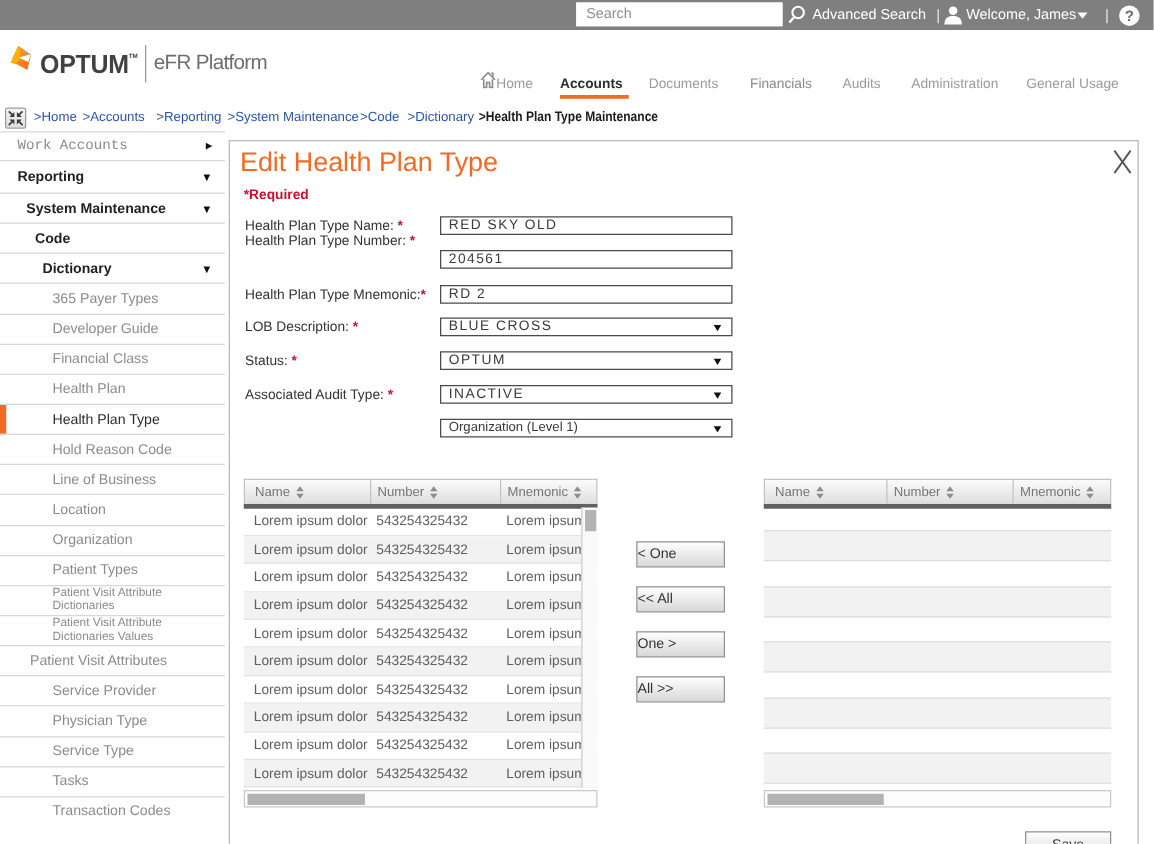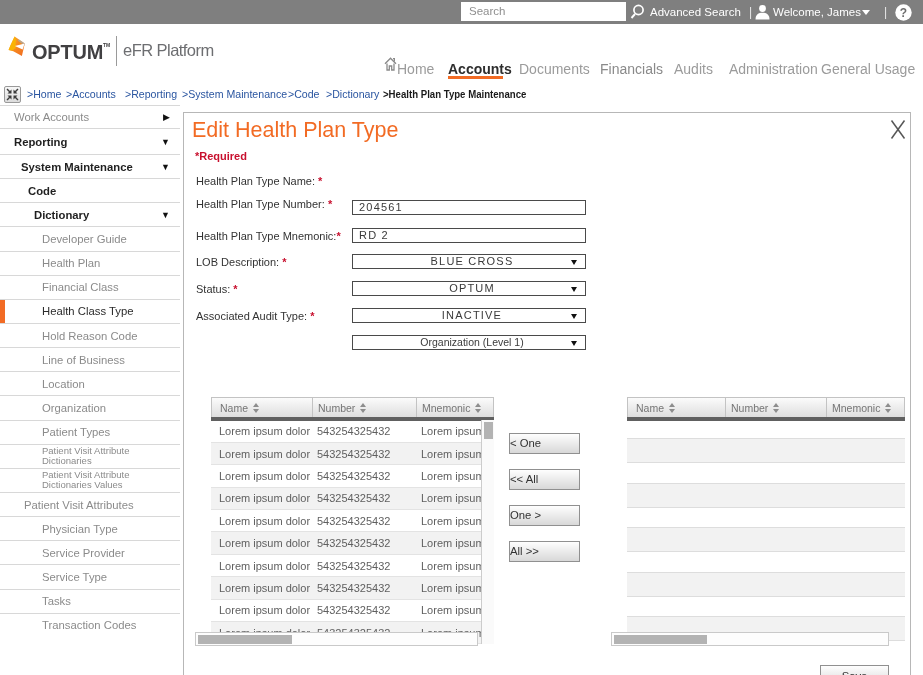--- a/index.html
+++ b/index.html
@@ -15,54 +15,54 @@
 #welcome { position:absolute; left:773px; top:6px; font-size:11.5px; color:#fff; }
 #wcaret { position:absolute; left:862px; top:10px; width:0; height:0; border-left:4.5px solid transparent; border-right:4.5px solid transparent; border-top:5px solid #fff; }
 
 
 #optum-word { position:absolute; left:32px; top:39.5px; font-size:21px; font-weight:bold; color:#414042; letter-spacing:-0.2px; transform:scaleX(0.95); transform-origin:left center; }
 #tm { position:absolute; left:103px; top:42px; font-size:5px; color:#414042; font-weight:bold;}
 #logo-div { position:absolute; left:116px; top:36px; width:1px; height:30px; background:#9a9a9a; }
 #efr { position:absolute; left:123px; top:41px; font-size:16.5px; color:#6d6e71; letter-spacing:-0.55px; }
 
 
-.nav { position:absolute; top:61px; font-size:14px; color:#9b9b9b; }
+.nav { position:absolute; top:61px; font-size:11px; color:#9b9b9b; }
 .nav.active { color:#2e2e2e; font-weight:bold; }
 #navline { position:absolute; left:448px; top:76px; width:55px; height:3px; background:#f26b24; }
 
 
 .bc { position:absolute; top:88px; font-size:10.6px; color:#2a55a0; }
 .bc.last { color:#1a1a1a; font-weight:bold; font-size:11px; transform:scaleX(0.875); transform-origin:left center; }
 #bcicon { position:absolute; left:4px; top:86px; width:17px; height:17px; border:1px solid #9a9a9a; background:linear-gradient(#f7f7f7,#dcdcdc); border-radius:2px; }
 
 
 #sidebar { position:absolute; left:0; top:105px; width:180px; }
 .sbi { position:relative; border-top:1px solid #d8d8d8; height:24.15px; font-size:11.3px; color:#8b8b8b; display:flex; align-items:center; }
-.sbi.h1 { height:23px; }
+.sbi.h1 { height:23px;font-family:Liberation Mono, monospace; }
 .sbi.h2 { height:26px; }
 .sbi.dark { color:#1f1f1f; font-weight:bold; }
 .sbi .arr { position:absolute; right:10px; font-size:9px; color:#111; }
 .sbi.small { font-size:9.5px; line-height:10.5px; color:#8b8b8b; }
 .sbi.active { color:#2b2b2b; }
 .sbi.active::before { content:""; position:absolute; left:0; top:0; bottom:0; width:5px; background:#f26b24; }
 
 
 #panel { position:absolute; left:183px; top:112px; width:728px; height:600px; background:#fff; border:1px solid #b7b7b7; }
 #panel h1 { position:absolute; left:8px; top:5px; font-size:21.5px; font-weight:normal; color:#f26b24; }
 #required { position:absolute; left:11px; top:37px; font-size:11px; color:#c8102e; font-weight:bold; }
 #closex { position:absolute; left:706px; top:6px; }
 .flabel { position:absolute; left:12px; font-size:11px; color:#333; }
 .flabel .req { color:#c8102e; font-weight:bold; }
 .finput { position:absolute; left:168px; width:234px; height:15px; border:1px solid #4a4a4a; background:#fff; font-size:11px; letter-spacing:1.2px; color:#3a3a3a; line-height:13px; padding-left:6px; }
-.fselect { position:absolute; left:168px; width:234px; height:15px; border:1px solid #4a4a4a; background:#fff; font-size:10.5px; color:#3a3a3a; line-height:13px; padding-left:6px;text-align:center; }
+.fselect { position:absolute; left:168px; width:234px; height:15px; border:1px solid #4a4a4a; background:#fff; font-size:10.5px; color:#3a3a3a; line-height:13px; padding-left:6px; }
 .fselect.up { font-size:11px; letter-spacing:1.2px; }
 .fselect::after { content:""; position:absolute; right:8px; top:5px; width:0; height:0; border-left:3.5px solid transparent; border-right:3.5px solid transparent; border-top:5px solid #111; }
 
 
-.dtable { position:absolute; top:284px;margin-left:16px; }
+.dtable { position:absolute; top:270px; }
 .thead { position:relative; height:20px; background:linear-gradient(#fbfbfb,#dedede); border:1px solid #c3c3c3; border-bottom:none; }
 .thead .hcell { position:absolute; top:0; height:100%; display:flex; align-items:center; font-size:10.5px; color:#757575; }
 .thead .hcell span { padding-left:8px; }
 .sorticon { display:inline-block; margin-left:5px; position:relative; width:7px; height:10px; }
 .sorticon::before { content:""; position:absolute; left:0; top:0; border-left:3.5px solid transparent; border-right:3.5px solid transparent; border-bottom:4px solid #8d8d8d; }
 .sorticon::after { content:""; position:absolute; left:0; bottom:0; border-left:3.5px solid transparent; border-right:3.5px solid transparent; border-top:4px solid #8d8d8d; }
 .hsep { position:absolute; top:0; bottom:0; width:1px; background:#c3c3c3; }
 .darkbar { height:3.5px; background:#606060; }
 .trow { height:22.4px; border-bottom:1px solid #e3e3e3; font-size:11px; color:#5f5f5f; display:flex; align-items:center; }
 .trow.odd { background:#f2f2f2; }
@@ -154,49 +154,51 @@
 <div class="bc" style="left:288px">&gt;Code</div>
 <div class="bc" style="left:326px">&gt;Dictionary</div>
 <div class="bc last" style="left:383px">&gt;Health Plan Type Maintenance</div>
 
 <div id="sidebar">
   <div class="sbi h1" style="padding-left:14px">Work Accounts<span class="arr">▶</span></div>
   <div class="sbi h2 dark" style="padding-left:14px">Reporting<span class="arr">▼</span></div>
   <div class="sbi dark" style="padding-left:21px">System Maintenance<span class="arr">▼</span></div>
   <div class="sbi dark" style="padding-left:28px">Code</div>
   <div class="sbi dark" style="padding-left:34px">Dictionary<span class="arr">▼</span></div>
+  <div class="sbi" style="padding-left:42px">365 Payer Types</div>
   <div class="sbi" style="padding-left:42px">Developer Guide</div>
+  <div class="sbi" style="padding-left:42px">Financial Class</div>
   <div class="sbi" style="padding-left:42px">Health Plan</div>
-  <div class="sbi" style="padding-left:42px">Financial Class</div>
-  <div class="sbi active" style="padding-left:42px">Health Class Type</div>
+  <div class="sbi active" style="padding-left:42px">Health Plan Type</div>
   <div class="sbi" style="padding-left:42px">Hold Reason Code</div>
   <div class="sbi" style="padding-left:42px">Line of Business</div>
   <div class="sbi" style="padding-left:42px">Location</div>
   <div class="sbi" style="padding-left:42px">Organization</div>
   <div class="sbi" style="padding-left:42px">Patient Types</div>
   <div class="sbi small" style="padding-left:42px">Patient Visit Attribute<br>Dictionaries</div>
   <div class="sbi small" style="padding-left:42px">Patient Visit Attribute<br>Dictionaries Values</div>
   <div class="sbi" style="padding-left:24px">Patient Visit Attributes</div>
+  <div class="sbi" style="padding-left:42px">Service Provider</div>
   <div class="sbi" style="padding-left:42px">Physician Type</div>
-  <div class="sbi" style="padding-left:42px">Service Provider</div>
   <div class="sbi" style="padding-left:42px">Service Type</div>
   <div class="sbi" style="padding-left:42px">Tasks</div>
   <div class="sbi" style="padding-left:42px">Transaction Codes</div>
 </div>
 
 <div id="panel">
   <h1>Edit Health Plan Type</h1>
   <div id="required">*Required</div>
   <svg id="closex" width="16" height="21" viewBox="0 0 16 21">
       <line x1="1.5" y1="1.5" x2="14.5" y2="19.5" stroke="#565656" stroke-width="1.5"></line>
       <line x1="14.5" y1="1.5" x2="1.5" y2="19.5" stroke="#565656" stroke-width="1.5"></line>
     </svg>
 
   <div class="flabel" style="top:62px">Health Plan Type Name: <span class="req">*</span></div>
-  <div class="flabel" style="top:85px">Health Plan Type Number: <span class="req">*</span></div>
+  <div class="finput" style="top:60px">RED SKY OLD</div>
+  <div class="flabel" style="top:74px">Health Plan Type Number: <span class="req">*</span></div>
   <div class="finput" style="top:87px">204561</div>
   <div class="flabel" style="top:116.5px">Health Plan Type Mnemonic:<span class="req">*</span></div>
   <div class="finput" style="top:114.5px">RD 2</div>
   <div class="flabel" style="top:143px">LOB Description: <span class="req">*</span></div>
   <div class="fselect up" style="top:141px">BLUE CROSS</div>
   <div class="flabel" style="top:170px">Status: <span class="req">*</span></div>
   <div class="fselect up" style="top:168px">OPTUM</div>
   <div class="flabel" style="top:196.5px">Associated Audit Type: <span class="req">*</span></div>
   <div class="fselect up" style="top:194.5px">INACTIVE</div>
   <div class="fselect" style="top:221.5px">Organization (Level 1)</div>

